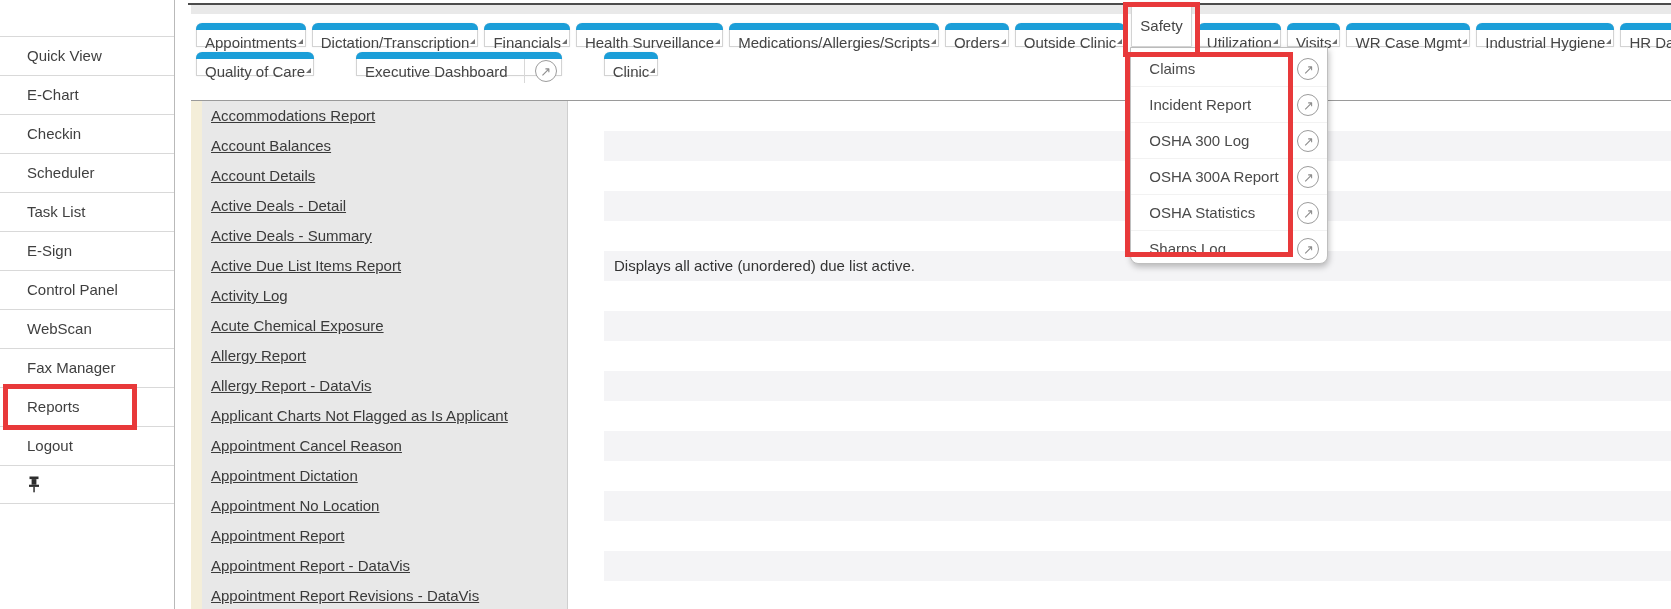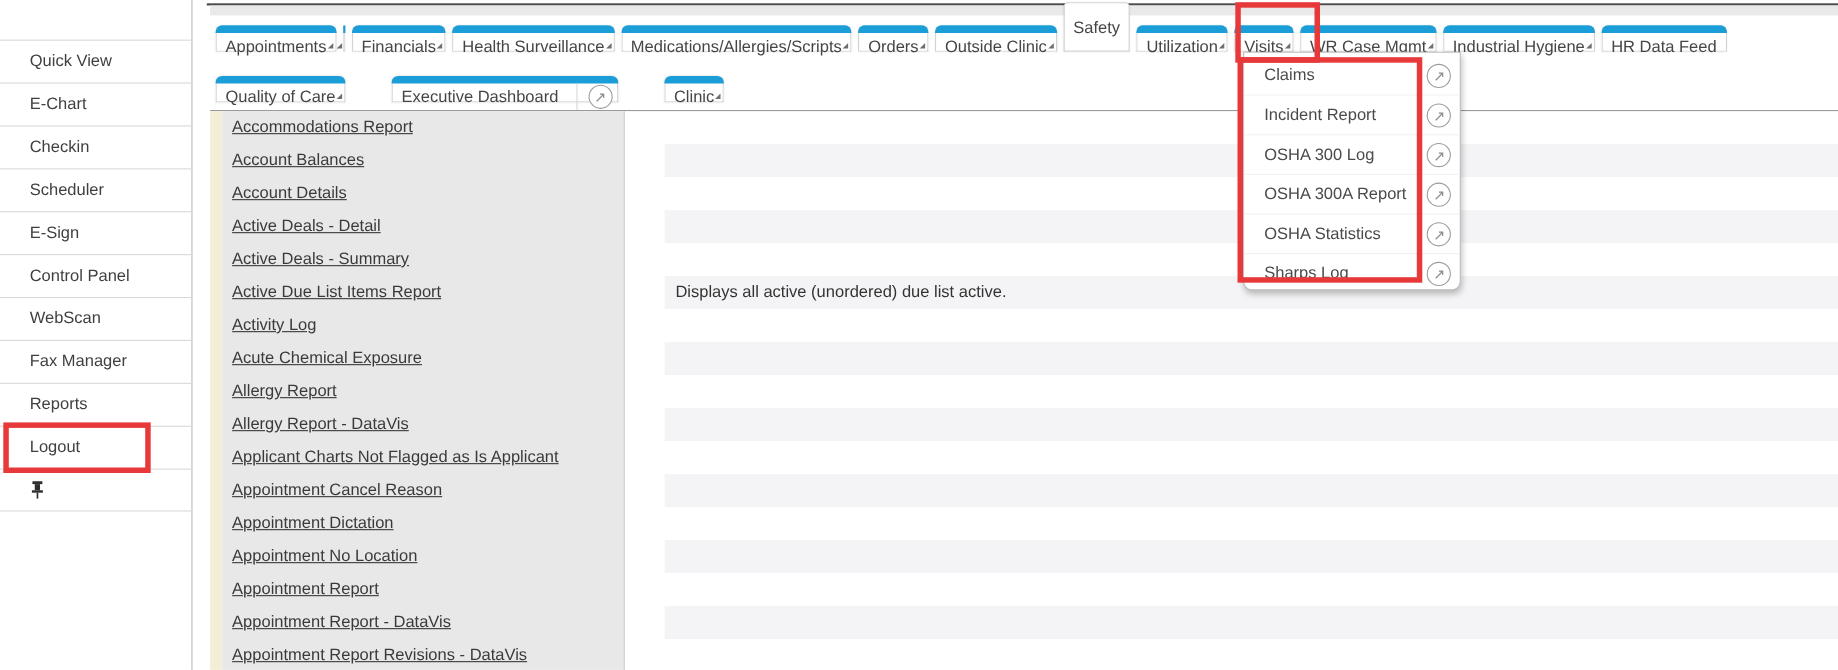--- a/index.html
+++ b/index.html
@@ -15,21 +15,21 @@
   
   #sidebar{position:absolute;left:0;top:0;width:175px;height:609px;background:#fff;
            border-right:1px solid #b9b9b9;box-sizing:border-box;padding-top:36px;}
   .side-item{height:39px;line-height:38px;padding-left:27px;border-top:1px solid #d9d9d9;
              font-size:15px;color:#3f3f3f;display:flex;align-items:center;box-sizing:border-box;cursor:default;}
   .side-item:last-child{border-bottom:1px solid #d9d9d9;}
 
   
   .tabrow{position:absolute;left:196px;display:flex;gap:6px;align-items:flex-end;height:40px;}
   #tabs1{top:7px;}
-  #tabs2{top:53px;gap:42px;}
+  #tabs2{top:36px;gap:42px;}
   .tab{position:relative;background:#fff;border:1px solid #d3d3d3;border-top:none;
        border-radius:6px 6px 0 0;height:24px;box-sizing:border-box;white-space:nowrap;
        box-shadow:0 0 2px rgba(0,0,0,.08);}
   .tab .bar{height:7px;background:#1b9ed8;border-radius:6px 6px 0 0;margin:0 -1px;}
   .tab .lbl{display:inline-block;font-size:15px;color:#454545;line-height:24px;padding:1px 8px 0 8px;vertical-align:top;}
   .tab .corner{position:absolute;right:2px;bottom:2px;width:0;height:0;
                border-left:5px solid transparent;border-bottom:5px solid #6f6f6f;}
   .tab.selected{height:45px;border-top:1px solid #d3d3d3;z-index:6;border-radius:4px 4px 0 0;text-decoration:underline;}
   .tab.selected .lbl{line-height:43px;}
   .go{display:inline-block;margin:0 2px 0 8px;padding:0 2px 0 10px;border-left:1px solid #d8d8d8;
@@ -74,20 +74,23 @@
     <div class="side-item">
       <span>E-Chart</span>
     </div>
     <div class="side-item">
       <span>Checkin</span>
     </div>
     <div class="side-item">
       <span>Scheduler</span>
     </div>
     <div class="side-item">
+      <span>Task List</span>
+    </div>
+    <div class="side-item">
       <span>E-Sign</span>
     </div>
     <div class="side-item">
       <span>Control Panel</span>
     </div>
     <div class="side-item">
       <span>WebScan</span>
     </div>
     <div class="side-item">
       <span>Fax Manager</span>
@@ -103,21 +106,21 @@
         <rect x="2.5" y="0.5" width="9" height="2.6" fill="#2e2e2e"></rect>
         <rect x="4.6" y="3.1" width="4.8" height="5.6" fill="#2e2e2e"></rect>
         <rect x="2" y="8.7" width="10" height="2.2" fill="#2e2e2e"></rect>
         <rect x="6.3" y="10.9" width="1.5" height="5.4" fill="#2e2e2e"></rect>
       </svg>
     </div>
   </nav>
 
 <div id="tabs1" class="tabrow">
     <div class="tab"><div class="bar"></div><span class="lbl">Appointments</span><span class="corner"></span></div>
-    <div class="tab"><div class="bar"></div><span class="corner"></span></div>
+    <div class="tab"><div class="bar"></div><span class="lbl">Dictation/Transcription</span><span class="corner"></span></div>
     <div class="tab"><div class="bar"></div><span class="lbl">Financials</span><span class="corner"></span></div>
     <div class="tab"><div class="bar"></div><span class="lbl">Health Surveillance</span><span class="corner"></span></div>
     <div class="tab"><div class="bar"></div><span class="lbl">Medications/Allergies/Scripts</span><span class="corner"></span></div>
     <div class="tab"><div class="bar"></div><span class="lbl">Orders</span><span class="corner"></span></div>
     <div class="tab"><div class="bar"></div><span class="lbl">Outside Clinic</span><span class="corner"></span></div>
     <div class="tab selected"><span class="lbl">Safety</span></div>
     <div class="tab"><div class="bar"></div><span class="lbl">Utilization</span><span class="corner"></span></div>
     <div class="tab"><div class="bar"></div><span class="lbl">Visits</span><span class="corner"></span></div>
     <div class="tab"><div class="bar"></div><span class="lbl">WR Case Mgmt</span><span class="corner"></span></div>
     <div class="tab"><div class="bar"></div><span class="lbl">Industrial Hygiene</span><span class="corner"></span></div>

